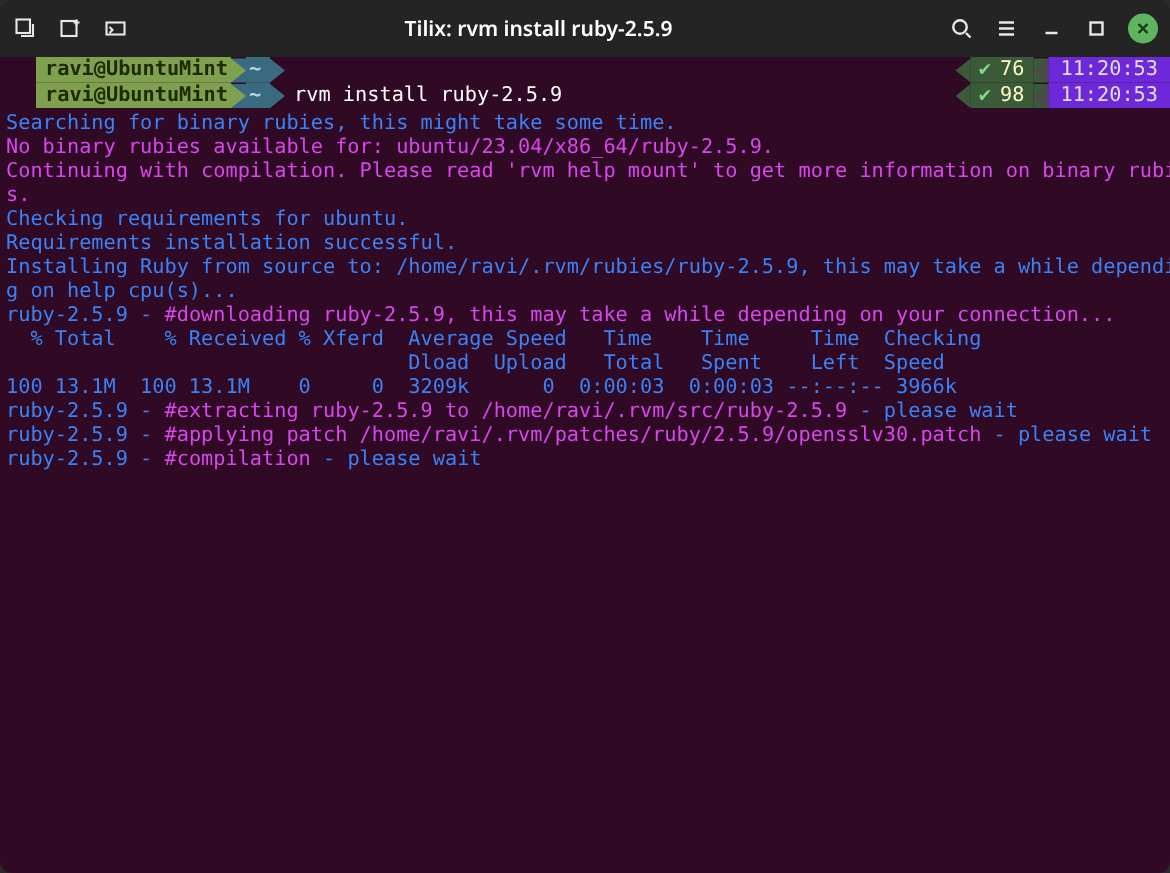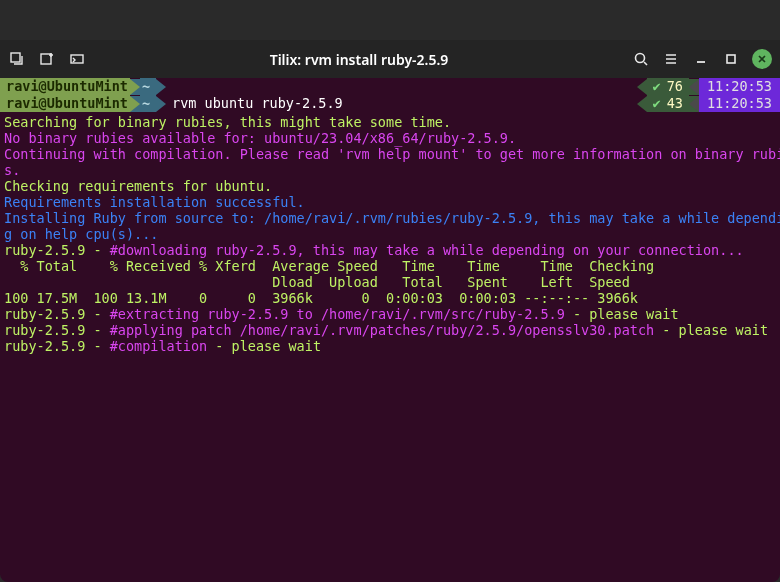--- a/index.html
+++ b/index.html
@@ -12,21 +12,20 @@
     border-radius: 8px;
   }
   .titlebar {
     height: 38px;
     background: #242424;
     display: flex;
     align-items: center;
     padding: 0 8px;
     color: #ffffff;
     gap: 8px;
-    margin-top: 40px;
   }
   .titlebar .left-icons { display: flex; gap: 12px; align-items: center; }
   .titlebar .title { flex: 1; text-align: center; font-weight: 600; font-size: 14px; }
   .titlebar .right-icons { display: flex; gap: 12px; align-items: center; }
   .icon-btn { width: 18px; height: 18px; display: flex; align-items: center; justify-content: center; cursor: pointer; color: #e8e8e8; }
   .icon-btn svg { width: 16px; height: 16px; }
   .win-btn { width: 20px; height: 20px; border-radius: 50%; display: flex; align-items: center; justify-content: center; cursor: pointer; }
   .win-close { background: #5fb55f; }
   .win-close svg { width: 10px; height: 10px; }
   .win-plain { color: #e8e8e8; }
@@ -37,20 +36,21 @@
     position: relative;
     background: #300a24;
   }
   .session-row {
     height: 17px;
     display: flex;
     align-items: flex-end;
     font-family: "DejaVu Sans Mono","Menlo","Consolas",monospace;
     font-size: 13.5px;
     line-height: 17px;
+    padding-left: 24px;
   }
   .prompt-seg {
     display: flex;
     align-items: center;
     height: 100%;
   }
   .seg-user {
     background: #7fa04f;
     color: #1c2a00;
     padding-left: 6px;
@@ -112,21 +112,21 @@
     background: #300a24;
     color: #ffffff;
     font-family: "DejaVu Sans Mono","Menlo","Consolas",monospace;
     font-size: 13.5px;
     line-height: 16px;
     padding: 2px 4px;
     white-space: pre;
     height: calc(582px - 38px - 34px);
     overflow: hidden;
   }
-  .c-white { color: #bef264; margin-top: 29px; }
+  .c-white { color: #3b82f6; margin-top: 29px; }
   .c-yellow { color: #d946ef; }
   .c-green { color: #3b82f6; }
 </style>
 </head>
 <body>
 
 <div class="titlebar">
   <div class="left-icons">
     <div class="icon-btn">
       <svg viewBox="0 0 16 16" fill="none" stroke="currentColor" stroke-width="1.4">
@@ -193,41 +193,41 @@
       </span>
       <span class="arrowR into-time"></span>
       <span class="time-seg">11:20:53</span>
     </div>
   </div>
   <div class="session-row">
     <span class="prompt-seg seg-user">ravi@UbuntuMint</span>
     <span class="seg-arrow1"></span>
     <span class="prompt-seg seg-path">~</span>
     <span class="seg-arrow2"></span>
-    <span class="cmd-text">rvm ubuntu ruby-2.5.9</span>
+    <span class="cmd-text">rvm install ruby-2.5.9</span>
     <div class="session-right" style="top:17px">
       <span class="arrowR into-check"></span>
       <span class="check-seg">
         <span>✔</span>
-        <span class="code">43</span>
+        <span class="code">98</span>
       </span>
       <span class="arrowR into-time"></span>
       <span class="time-seg">11:20:53</span>
     </div>
   </div>
 </div>
 
 <div class="terminal"><span class="c-white">Searching for binary rubies, this might take some time.</span>
 <span class="c-yellow">No binary rubies available for: ubuntu/23.04/x86_64/ruby-2.5.9.</span>
 <span class="c-yellow">Continuing with compilation. Please read 'rvm help mount' to get more information on binary rubie</span>
 <span class="c-yellow">s.</span>
 <span class="c-white">Checking requirements for ubuntu.</span>
 <span class="c-green">Requirements installation successful.</span>
 <span class="c-green">Installing Ruby from source to: /home/ravi/.rvm/rubies/ruby-2.5.9, this may take a while dependin</span>
 <span class="c-green">g on help cpu(s)...</span>
 <span class="c-white">ruby-2.5.9 - </span><span class="c-yellow">#downloading ruby-2.5.9, this may take a while depending on your connection...</span>
 <span class="c-white">  % Total    % Received % Xferd  Average Speed   Time    Time     Time  Checking</span>
 <span class="c-white">                                 Dload  Upload   Total   Spent    Left  Speed</span>
-<span class="c-white">100 17.5M  100 13.1M    0     0  3966k      0  0:00:03  0:00:03 --:--:-- 3966k</span>
+<span class="c-white">100 13.1M  100 13.1M    0     0  3209k      0  0:00:03  0:00:03 --:--:-- 3966k</span>
 <span class="c-white">ruby-2.5.9 - </span><span class="c-yellow">#extracting ruby-2.5.9 to /home/ravi/.rvm/src/ruby-2.5.9</span><span class="c-white"> - please wait</span>
 <span class="c-white">ruby-2.5.9 - </span><span class="c-yellow">#applying patch /home/ravi/.rvm/patches/ruby/2.5.9/opensslv30.patch</span><span class="c-white"> - please wait</span>
 <span class="c-white">ruby-2.5.9 - </span><span class="c-yellow">#compilation</span><span class="c-white"> - please wait</span>
 </div>
 
 </body></html>

